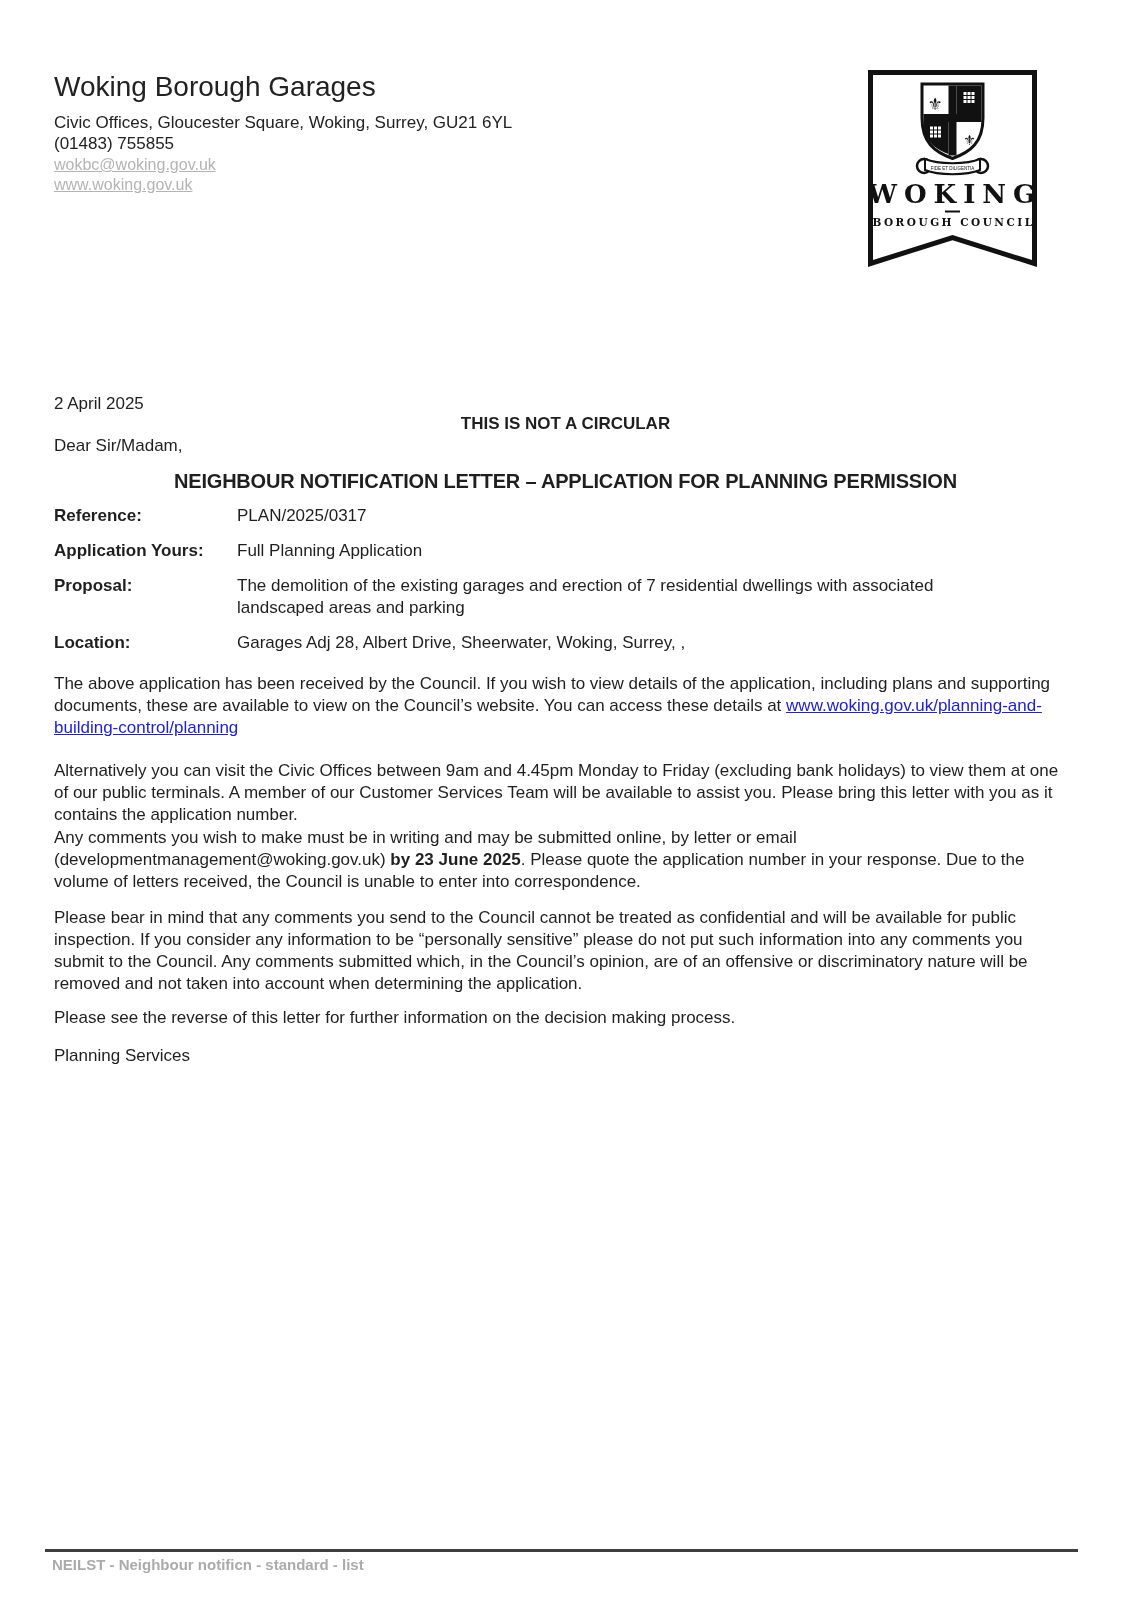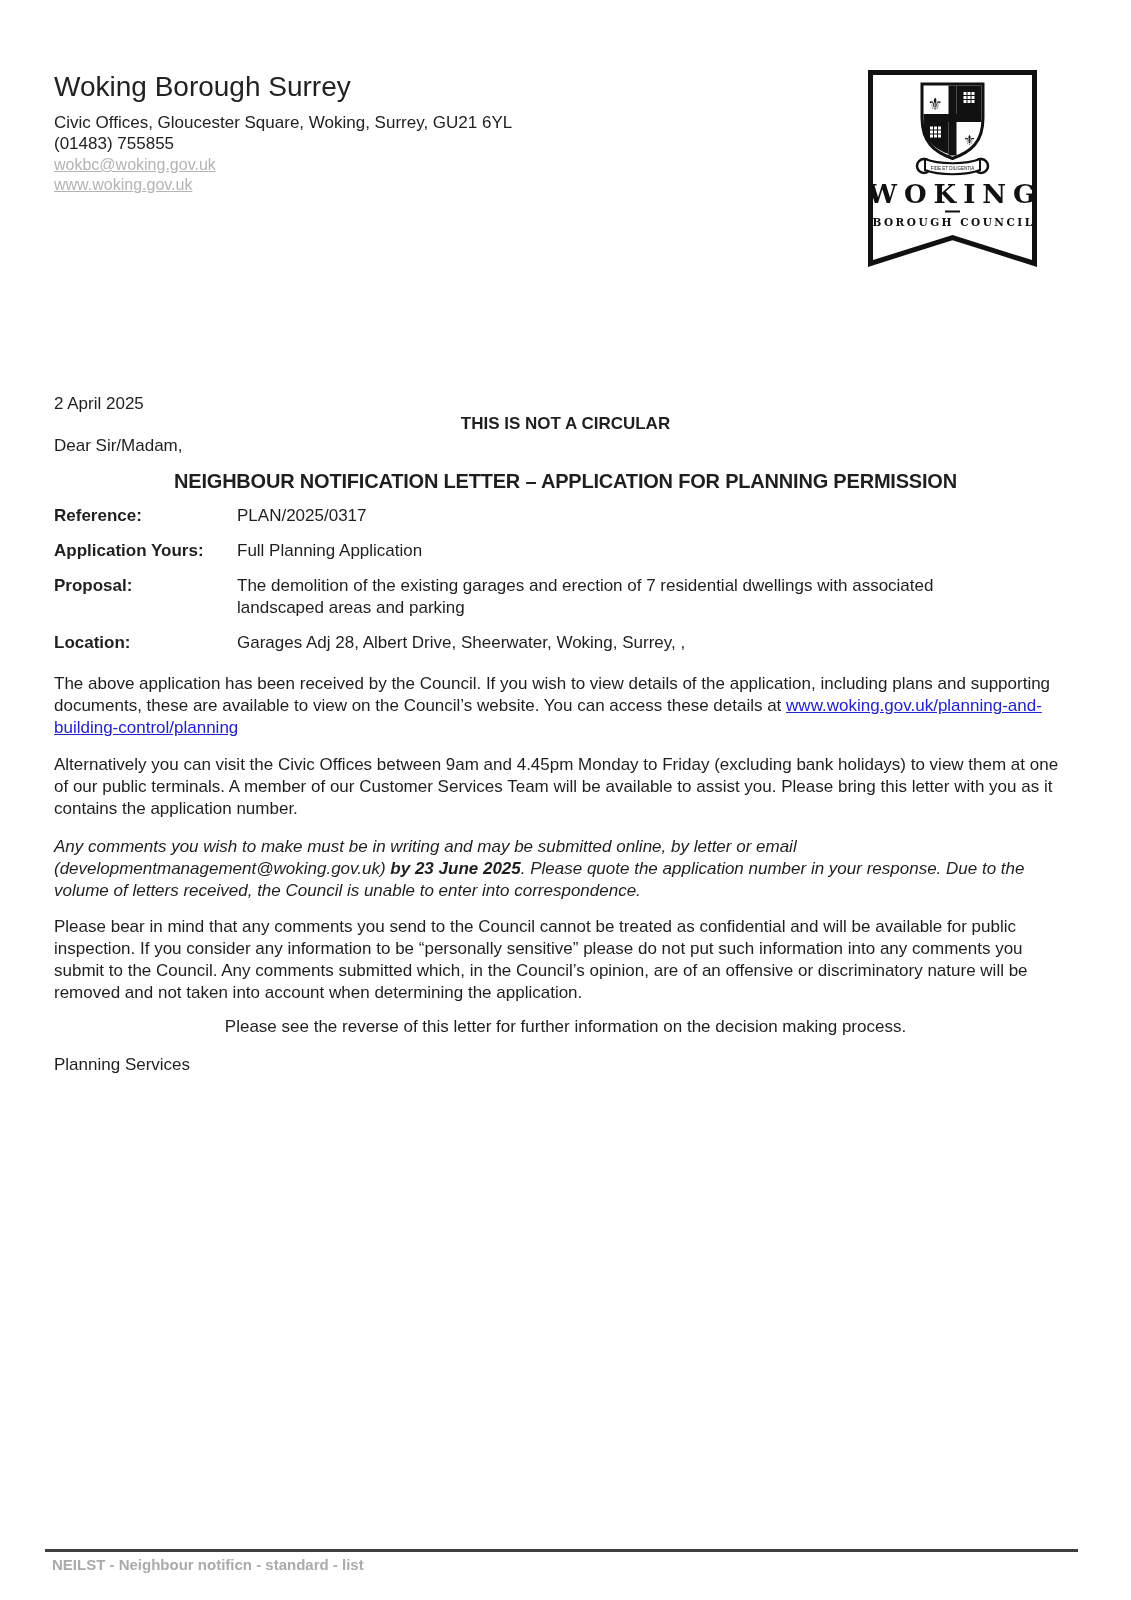--- a/index.html
+++ b/index.html
@@ -23,41 +23,41 @@
   .centered { text-align:center; }
   .bold { font-weight:bold; }
   .circular-line { margin-top:-2px; }
   .salutation { }
   .letter-heading { margin-top:13px; font-size:20px; letter-spacing:-0.2px; }
   .fields { display:grid; grid-template-columns:183px 1fr; row-gap:13px; margin-top:13px; }
   .field-label { font-weight:bold; }
   .field-value { max-width:700px; }
   .para { margin-top:11px; }
   .p1 { margin-top:19px; }
-  .p2 { margin-top:15px; }
-  .p3 { margin-top:16px;font-style:italic; }
+  .p2 { margin-top:21px; }
+  .p3 { margin-top:1px; }
   .p4 { margin-top:14px; }
-  .p5 { margin-top:12px;text-align:center; }
+  .p5 { margin-top:12px; }
   .closing { margin-top:7px; }
   .signature { margin-top:16px; }
   .inline-link { color:#2222cc; text-decoration:underline; cursor:pointer; }
   
   .footer-rule { position:absolute; left:45px; top:1549px; width:1033px; height:3px; background:#3f3f3f; }
   .footer-text { position:absolute; left:52px; top:1556px; font-size:15px; font-weight:bold; color:#ababab; }
   
   .logo-svg text { font-family:"DejaVu Serif","Liberation Serif",serif; fill:#111; }
   .logo-motto { font-family:"Liberation Sans",sans-serif !important; }
 </style>
 </head>
 <body>
 
 <div class="page">
 
   <div class="header-block">
-    <div class="org-name">Woking Borough Surrey</div>
+    <div class="org-name">Woking Borough Garages</div>
     <div class="org-address">Civic Offices, Gloucester Square, Woking, Surrey, GU21 6YL</div>
     <div class="org-phone">(01483) 755855</div>
     <div class="muted-link-row"><a class="muted-link">wokbc@woking.gov.uk</a></div>
     <div class="muted-link-row"><a class="muted-link">www.woking.gov.uk</a></div>
   </div>
 
   <div class="logo-wrap">
     <svg class="logo-svg" width="169" height="197" viewBox="0 0 169 197" xmlns="http://www.w3.org/2000/svg">
 
       <polygon points="2.5,2.5 166.5,2.5 166.5,193.5 84.5,167.5 2.5,193.5" fill="#ffffff" stroke="#111111" stroke-width="5" stroke-linejoin="miter"></polygon>

